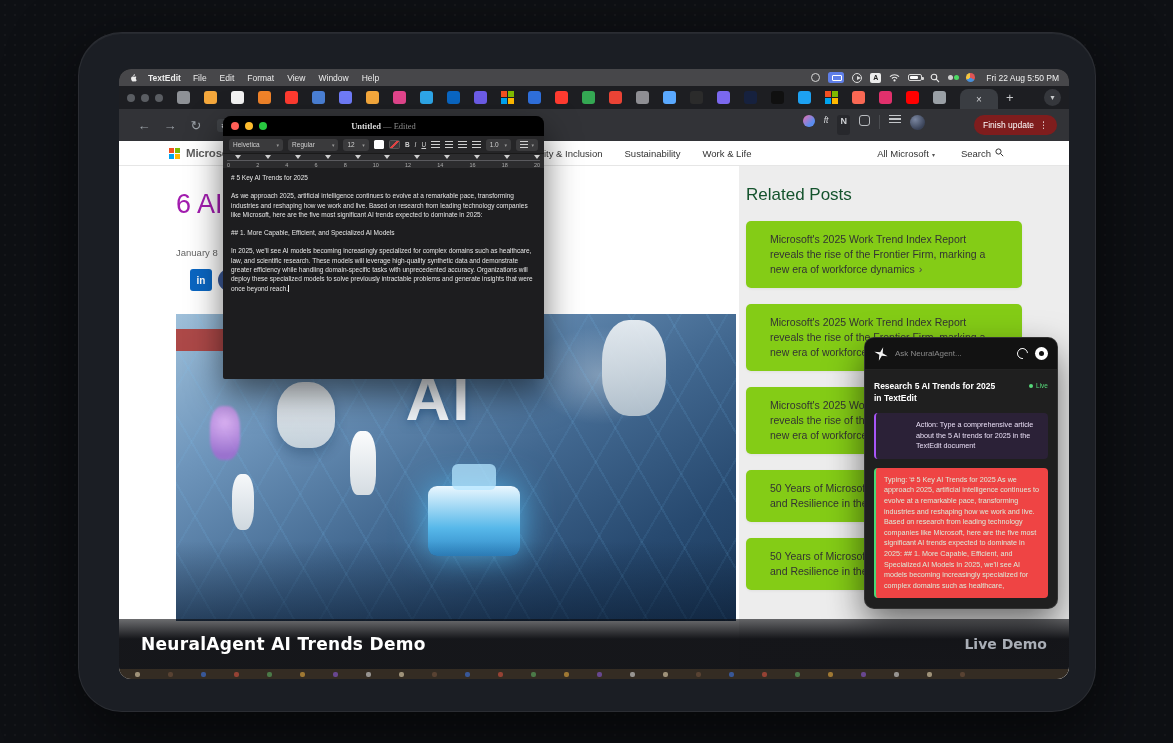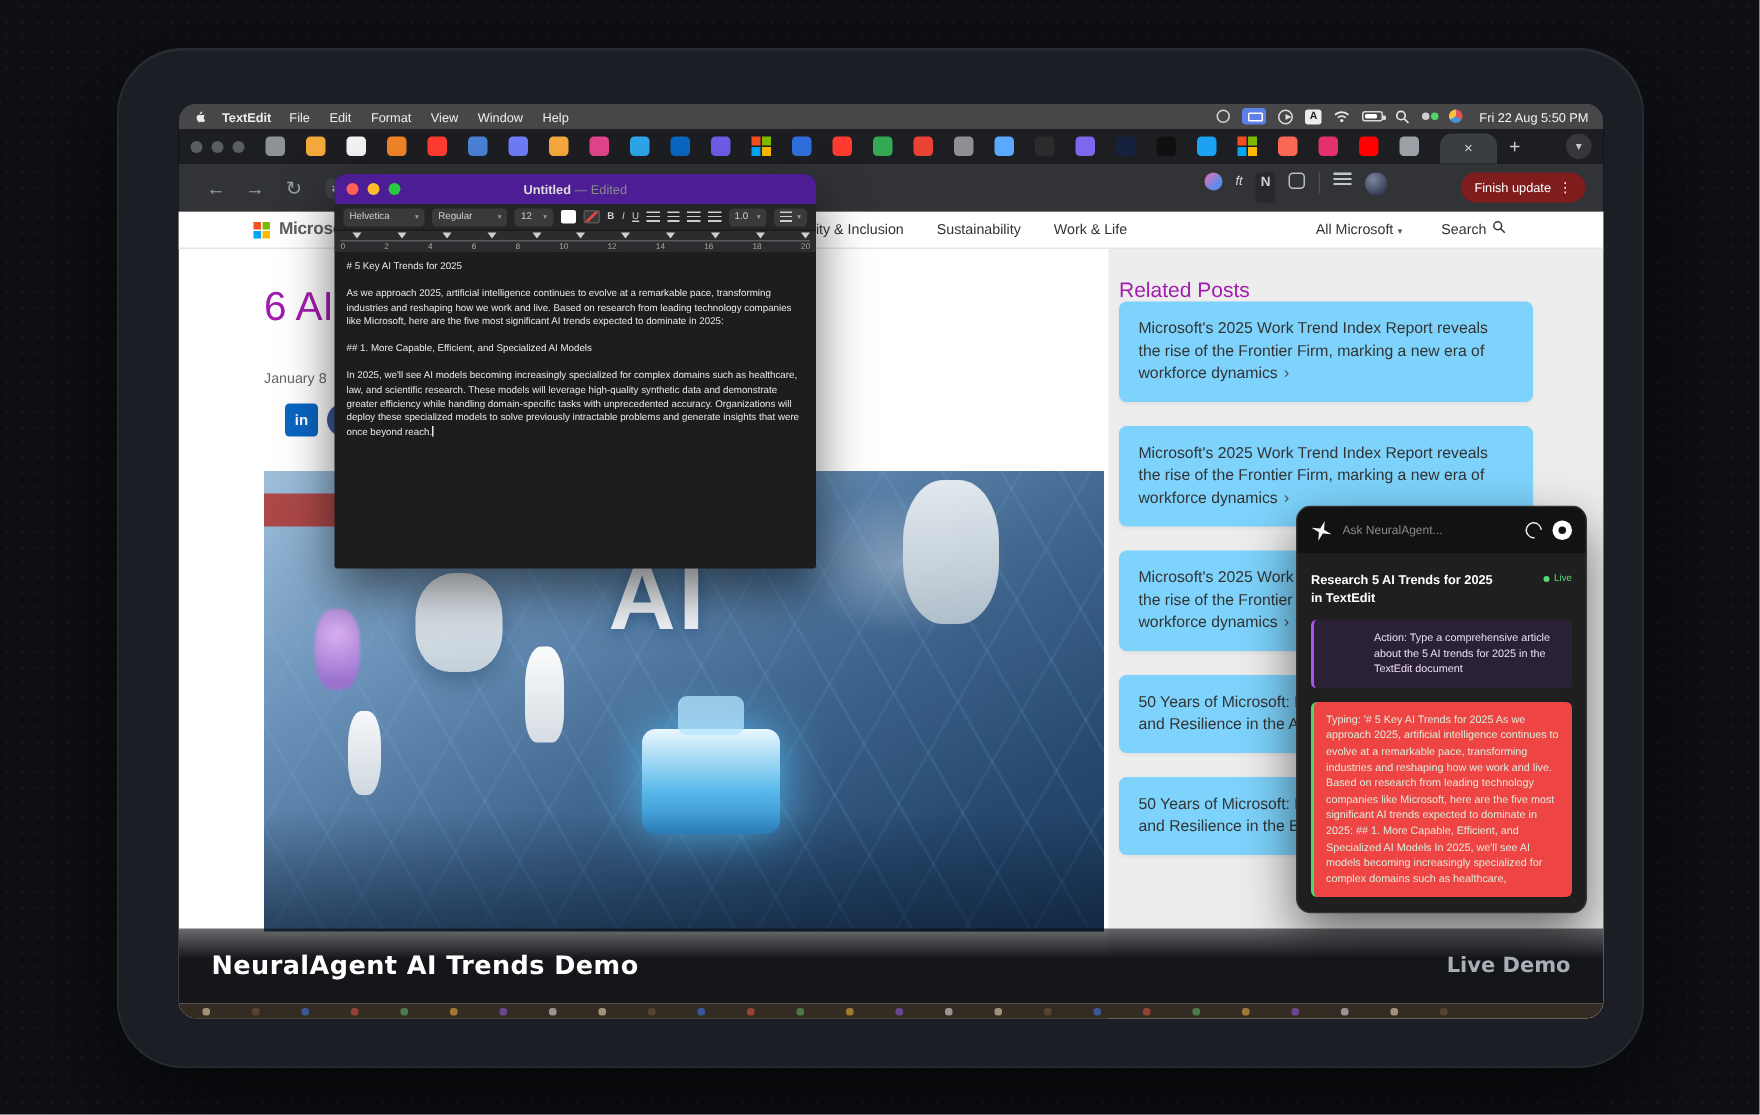--- a/index.html
+++ b/index.html
@@ -105,27 +105,27 @@
   .hero-cube::before { content:""; position:absolute; left:24px; top:-22px; width:44px; height:26px; border-radius:6px; background:rgba(180,230,255,0.75); }
   .hero-robot1 { position:absolute; left:18%; top:22%; width:58px; height:66px; border-radius:45% 45% 40% 40%; background:linear-gradient(180deg,#f4f7f9,#c9d4dc); opacity:0.95; box-shadow:0 6px 14px rgba(0,30,60,0.3); }
   .hero-robot2 { position:absolute; left:76%; top:2%; width:64px; height:96px; border-radius:42%; background:linear-gradient(180deg,#eef2f5,#b9c6d0); opacity:0.92; }
   .hero-person1 { position:absolute; left:31%; top:38%; width:26px; height:64px; border-radius:40% 40% 30% 30%; background:linear-gradient(180deg,#fbfcfd,#d5dce2); }
   .hero-person2 { position:absolute; left:10%; top:52%; width:22px; height:56px; border-radius:40%; background:linear-gradient(180deg,#f6f8fa,#cfd8df); }
   .hero-sign { position:absolute; left:0; top:5%; width:62px; height:22px; background:#b0352f; opacity:0.85; }
   .hero-glowp { position:absolute; left:6%; top:30%; width:30px; height:54px; border-radius:40%; background:radial-gradient(circle at 50% 30%, #f3b6ff, #a66bd4 80%); opacity:0.8; filter:blur(1px); }
   .hero-floor { position:absolute; left:0; bottom:0; width:100%; height:26%; background:linear-gradient(180deg, transparent, rgba(10,25,45,0.55)); }
   
   .related { position:absolute; left:627px; top:44px; width:276px; }
-  .related-h { font-size:14px; color:#a21caf; }
-  .rcard { background:#7dd3fc; border-radius:5px; padding:11px 13px; margin-bottom:16px; font-size:10.5px; line-height:15px; color:#333; box-shadow:0 1px 3px rgba(0,0,0,0.06); }
+  .related-h { font-size:17px; color:#14532d; margin-bottom:16px; }
+  .rcard { background:#84cc16; border-radius:5px; padding:11px 24px; margin-bottom:16px; font-size:10.5px; line-height:15px; color:#333; box-shadow:0 1px 3px rgba(0,0,0,0.06); }
   .rchev { color:#4a4a4a; margin-left:4px; font-size:11px; }
   
   .textedit { position:absolute; left:104px; top:47px; width:321px; height:263px; z-index:30;
     border-radius:8px 8px 2px 2px; overflow:hidden; box-shadow:0 14px 34px rgba(0,0,0,0.55); background:#1d1d1f; }
-  .te-title { height:20px; background:#4c1d95; display:flex; align-items:center; padding:0 8px; position:relative; }
+  .te-title { height:20px; background:#000000; display:flex; align-items:center; padding:0 8px; position:relative;font-family:Liberation Serif, serif; }
   .te-dot { width:8px; height:8px; border-radius:50%; margin-right:6px; }
   .te-name { position:absolute; left:0; right:0; text-align:center; font-size:8.5px; color:#dcdcdc; font-weight:bold; }
   .te-name .ed { color:#8a8a8a; font-weight:normal; }
   .te-format { height:17px; background:#252527; display:flex; align-items:center; gap:5px; padding:0 6px; font-size:6.5px; color:#cfcfcf; }
   .te-pill { background:#3a3a3c; border-radius:3px; height:12px; display:flex; align-items:center; justify-content:space-between; padding:0 4px; }
   .p-font { width:56px; } .p-style { width:52px; } .p-size { width:26px; } .p-sp { width:26px; } .p-list { width:22px; }
   .te-dd { color:#999; font-size:5px; margin-left:3px; }
   .sw1 { width:11px; height:9px; background:#fff; border-radius:1.5px; }
   .sw2 { width:11px; height:9px; border-radius:1.5px; background:linear-gradient(135deg, transparent 42%, #d44 42%, #d44 58%, transparent 58%), #3a3a3c; border:0.5px solid #555; }
   .te-b { font-weight:bold; } .te-i { font-style:italic; } .te-u { text-decoration:underline; }

